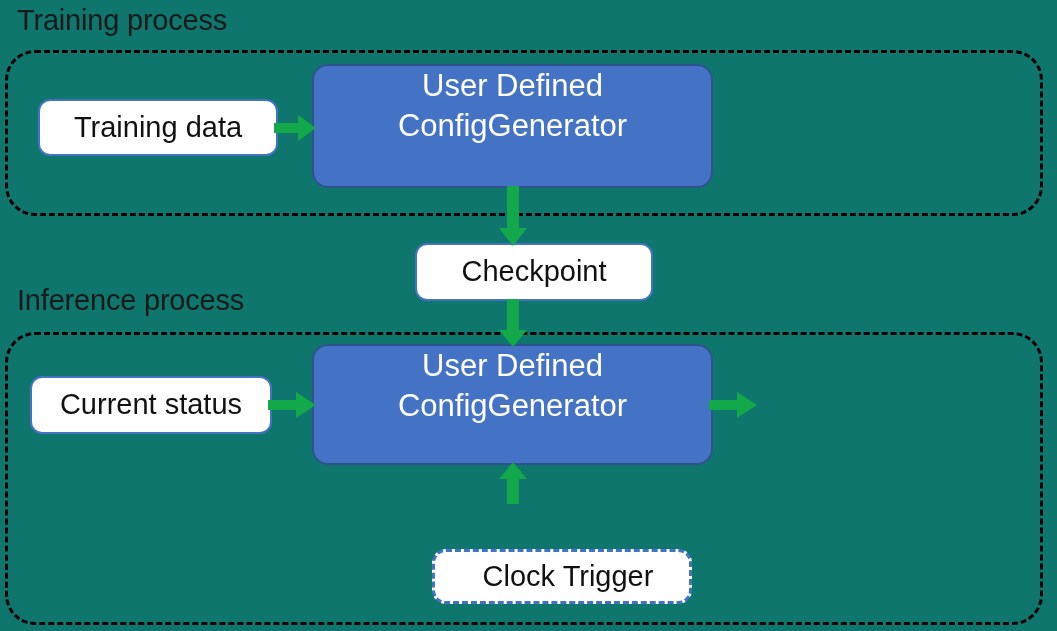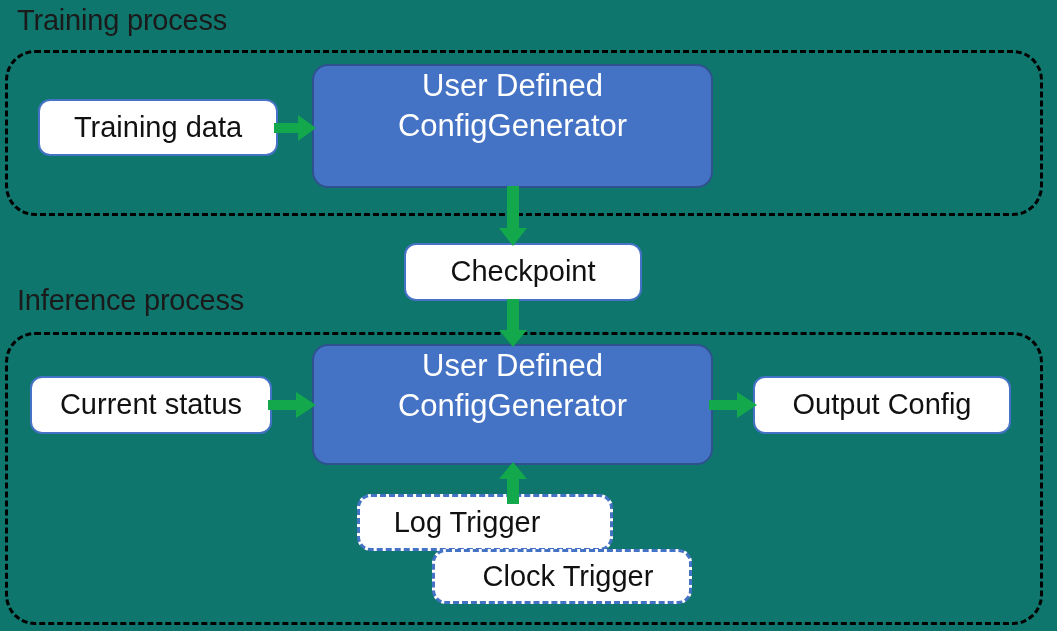--- a/index.html
+++ b/index.html
@@ -82,21 +82,21 @@
     align-items: center;
     justify-content: center;
     color: #111111;
     font-size: 29px;
     white-space: nowrap;
   }
 
   
   #node-training-data   { left: 38px;  top: 99px;  width: 240px; height: 57px; }
   #node-train-generator { left: 312px; top: 64px;  width: 401px; height: 124px; }
-  #node-checkpoint      { left: 404px; top: 243px; width: 238px; height: 58px; }
+  #node-checkpoint      { left: 415px; top: 243px; width: 238px; height: 58px; }
   #node-current-status  { left: 30px;  top: 376px; width: 242px; height: 58px; }
   #node-infer-generator { left: 312px; top: 344px; width: 401px; height: 121px; }
   #node-output-config   { left: 753px; top: 376px; width: 258px; height: 58px; }
   #node-log-trigger     { left: 357px; top: 494px; width: 256px; height: 57px; z-index: 3; }
   #node-clock-trigger   { left: 432px; top: 549px; width: 260px; height: 55px; z-index: 4; }
 
   
   .arrow {
     position: absolute;
     z-index: 2;
@@ -166,29 +166,25 @@
       <span>ConfigGenerator</span>
     </span>
   </div>
 
   <div class="arrow" id="arrow-gen-to-output">
     <svg width="50" height="32" viewBox="0 0 50 32">
       <path d="M0 11 L28 11 L28 3 L48 16 L28 29 L28 21 L0 21 Z" fill="#13A84B"></path>
     </svg>
   </div>
 
-  <div class="node-plain" id="node-output-config">Output Config</div>
 
   <div class="arrow" id="arrow-trigger-to-gen">
     <svg width="32" height="42" viewBox="0 0 32 42">
       <path d="M16 0 L30 17 L22 17 L22 42 L10 42 L10 17 L2 17 Z" fill="#13A84B"></path>
     </svg>
   </div>
 
-  <div class="node-trigger" id="node-log-trigger">
-    <span style="position:relative; left:-18px;">Log Trigger</span>
-  </div>
 
   <div class="node-trigger" id="node-clock-trigger">
     <span style="position:relative; left:6px;">Clock Trigger</span>
   </div>
 
 </div>
 
 </body></html>

